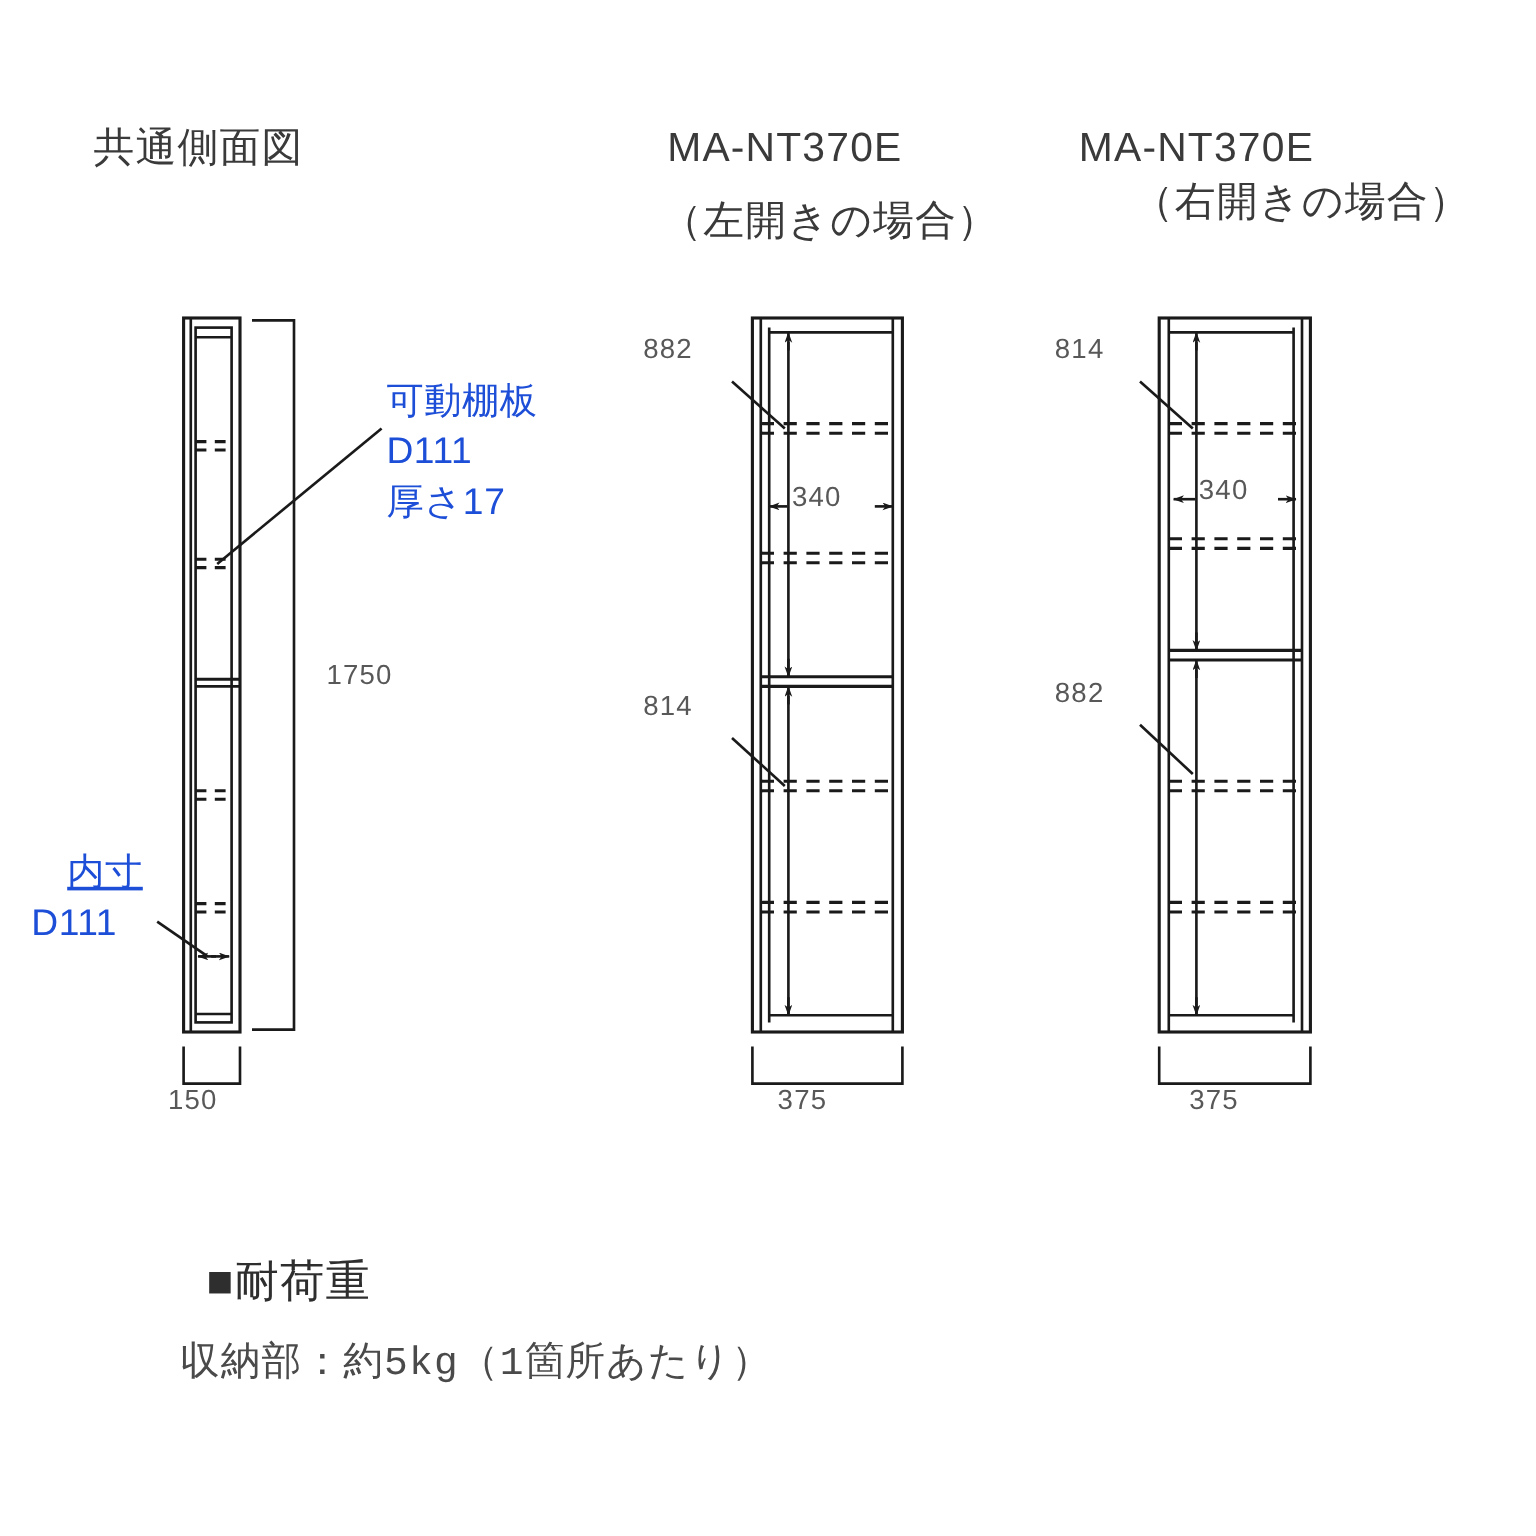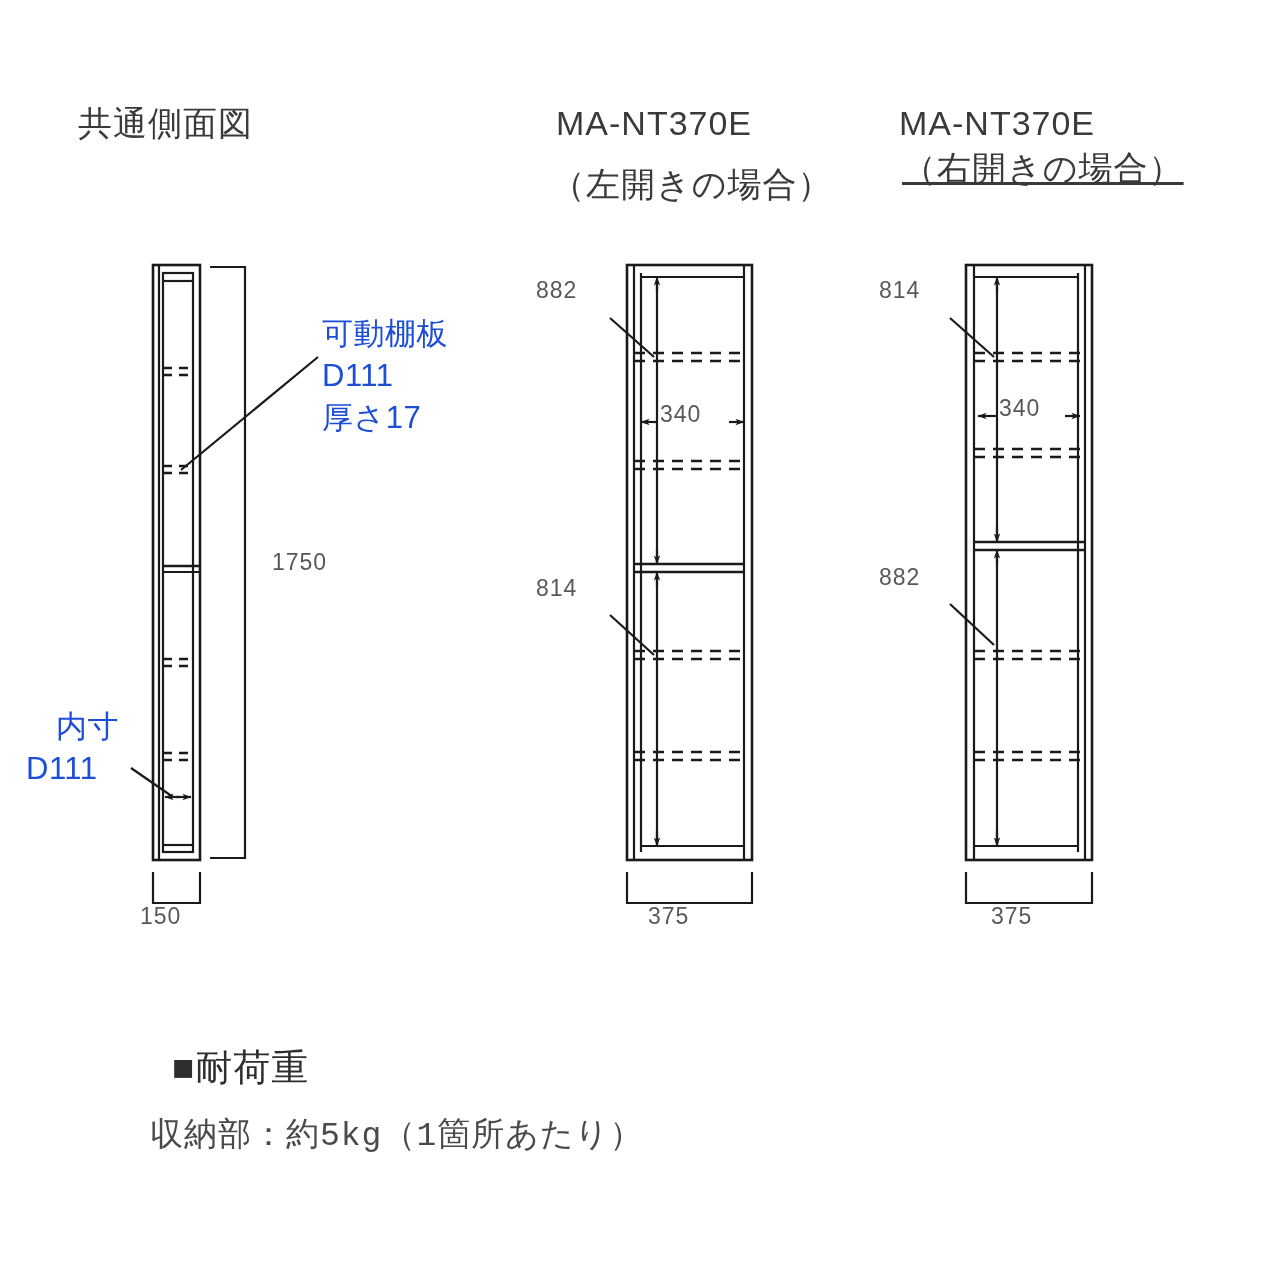--- a/index.html
+++ b/index.html
@@ -60,21 +60,21 @@
 <body>
 
 <div id="stage">
 
   <div class="label title" style="left:78px; top:103px;">共通側面図</div>
 
   <div class="label title" style="left:556px; top:103px;">MA-NT370E</div>
   <div class="label title" style="left:551px; top:148px;margin-top:16px;">（左開きの場合）</div>
 
   <div class="label title" style="left:899px; top:103px;">MA-NT370E</div>
-  <div class="label title" style="left:902px; top:148px;text-decoration:underline;">（右開きの場合）</div>
+  <div class="label title" style="left:944px; top:148px;">（右開きの場合）</div>
 
   <svg width="1280" height="1280" viewBox="0 0 1280 1280">
     <defs>
       <marker id="ah" markerWidth="10" markerHeight="10" refX="8.6" refY="3.2" orient="auto" markerUnits="userSpaceOnUse">
         <path d="M0,0 L9,3.2 L0,6.4 L2.4,3.2 z" fill="#1a1a1a"></path>
       </marker>
       <marker id="ah2" markerWidth="10" markerHeight="10" refX="8.6" refY="3.2" orient="auto" markerUnits="userSpaceOnUse">
         <path d="M0,0 L9,3.2 L0,6.4 L2.4,3.2 z" fill="#1a1a1a"></path>
       </marker>
     </defs>
@@ -218,21 +218,21 @@
     </g>
 
   </svg>
 
   <div class="label note" style="left:322px; top:316px;">可動棚板</div>
   <div class="label note" style="left:322px; top:358px;">D111</div>
   <div class="label note" style="left:322px; top:400px;">厚さ17</div>
 
   <div class="label dim" style="left:272px; top:549px;">1750</div>
 
-  <div class="label note" style="left:56px; top:709px;">内寸</div>
+  <div class="label note" style="left:56px; top:709px;text-decoration:underline;">内寸</div>
   <div class="label note" style="left:26px; top:751px;">D111</div>
 
   <div class="label dim" style="left:140px; top:903px;">150</div>
 
   <div class="label dim" style="left:536px; top:277px;">882</div>
   <div class="label dim" style="left:536px; top:575px;">814</div>
   <div class="label dim" style="left:660px; top:401px;">340</div>
   <div class="label dim" style="left:648px; top:903px;">375</div>
 
   <div class="label dim" style="left:879px; top:277px;">814</div>

